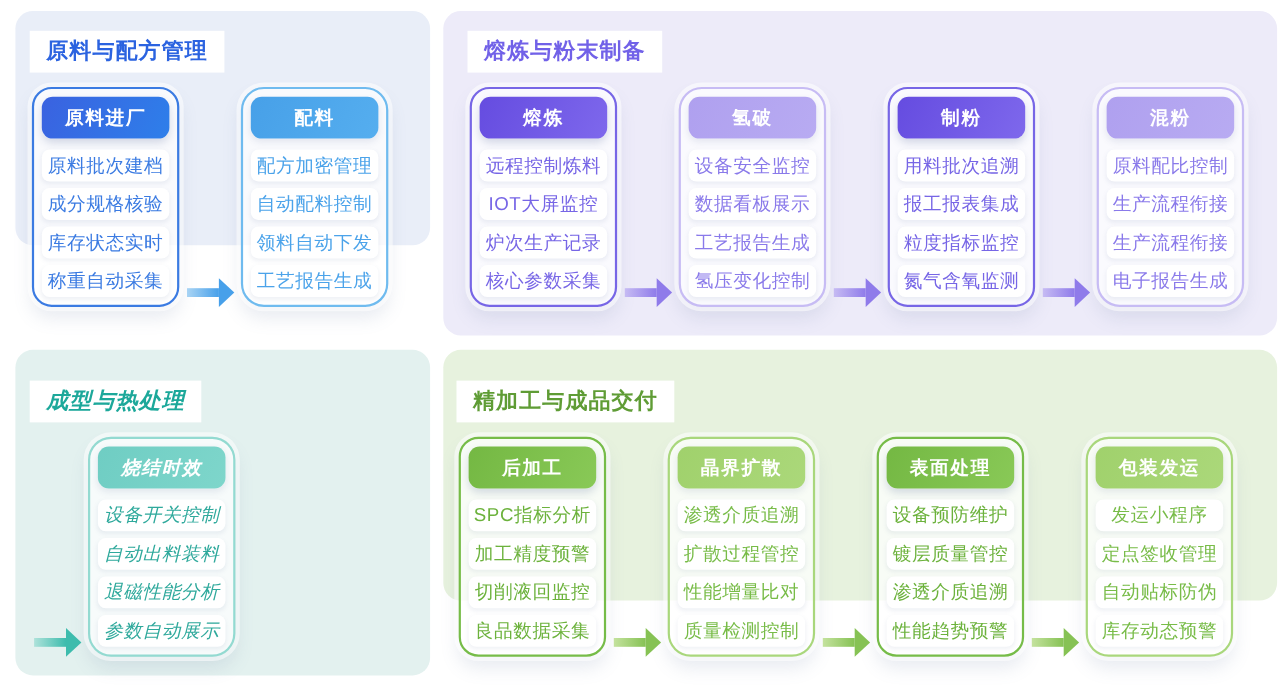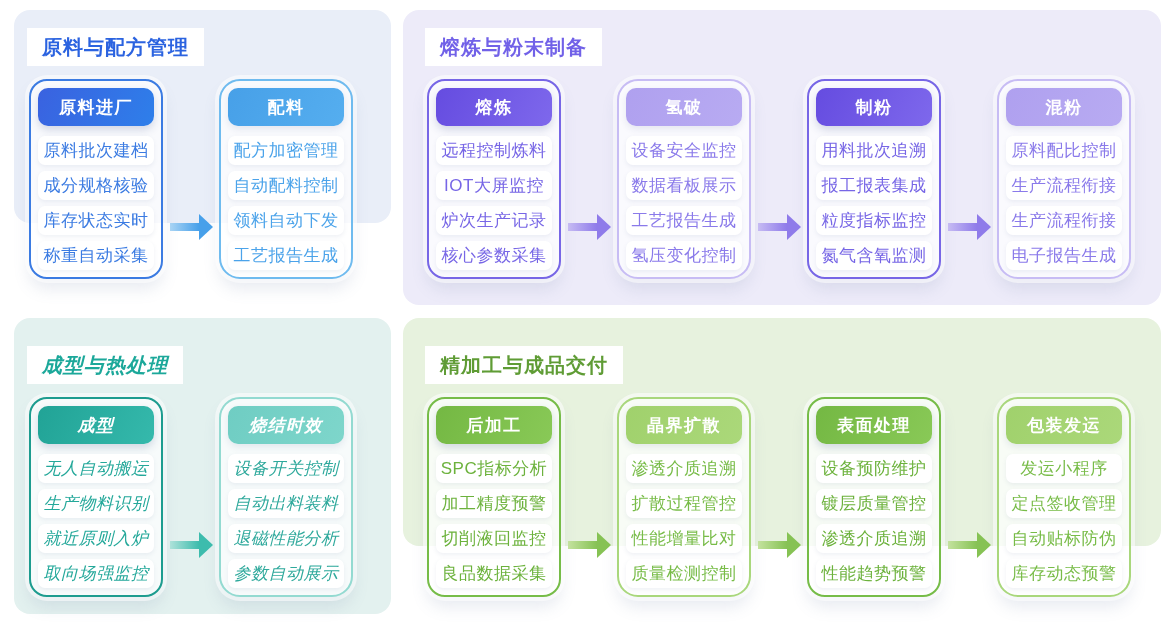--- a/index.html
+++ b/index.html
@@ -4,28 +4,28 @@
 <style>
   html,body { margin:0; padding:0; }
   body {
     width:1171px; height:624px; background:#ffffff; position:relative; overflow:hidden;
     font-family:"Liberation Sans","DejaVu Sans",sans-serif;
   }
   .panel { position:absolute; border-radius:16px; box-sizing:border-box; background:var(--panel-bg); }
   #panel-0 { left:14px;  top:10px;  width:377px; height:213px; padding:18px 0 0 13px; }
   #panel-1 { left:403px; top:10px;  width:758px; height:295px; padding:18px 0 14px 22px; }
   #panel-2 { left:14px;  top:318px; width:377px; height:296px; padding:28px 0 0 13px;font-style:italic; }
-  #panel-3 { left:403px; top:318px; width:758px; height:228px; padding:28px 0 0 22px; }
+  #panel-3 { left:403px; top:318px; width:758px; height:228px; padding:28px 0 0 12px; }
 
   .panel-title {
     display:inline-block; background:#ffffff; color:var(--title-color);
     font-weight:bold; font-size:20px; line-height:22px; letter-spacing:1px;
     padding:8px 15px;
   }
-  .cards-row { display:flex; align-items:center; gap:5px; margin:13px 0 0 2px; }
+  .cards-row { display:flex; align-items:flex-end; gap:5px; margin:13px 0 0 2px; }
 
   .card {
     width:134px; box-sizing:border-box; flex-shrink:0;
     border:2px solid var(--border-dark); border-radius:18px;
     background:rgba(255,255,255,0.72); padding:7px;
     box-shadow:0 0 0 4px rgba(255,255,255,0.55), 0 10px 16px rgba(110,130,170,0.16);
   }
   .card.light { border-color:var(--border-light);border-radius:21px; }
 
   .card-header {
@@ -125,27 +125,20 @@
       <div class="item">生产流程衔接</div>
       <div class="item">生产流程衔接</div>
       <div class="item">电子报告生成</div>
     </div>
   </div>
 </section>
 
 <section class="panel" id="panel-2" style="--panel-bg: #E3F1EF; --title-color: #1CA89A; --border-dark: #1D9C8F; --border-light: #93DAD1; --hdr-dark-a: #21A396; --hdr-dark-b: #35B9AC; --hdr-light-a: #6FCDC3; --hdr-light-b: #7ED6CB; --item-color: #24A89A; --item-color-light: #2FA99C; --arrow-from: #AEE2DA; --arrow-to: #3DBCAD;">
   <div class="panel-title">成型与热处理</div>
   <div class="cards-row">
-    <div class="card dark">
-      <div class="card-header">成型</div>
-      <div class="item">无人自动搬运</div>
-      <div class="item">生产物料识别</div>
-      <div class="item">就近原则入炉</div>
-      <div class="item">取向场强监控</div>
-    </div>
     <div class="arrow">
         <span class="bar"></span>
         <span class="head"></span>
       </div>
     <div class="card light">
       <div class="card-header">烧结时效</div>
       <div class="item">设备开关控制</div>
       <div class="item">自动出料装料</div>
       <div class="item">退磁性能分析</div>
       <div class="item">参数自动展示</div>

